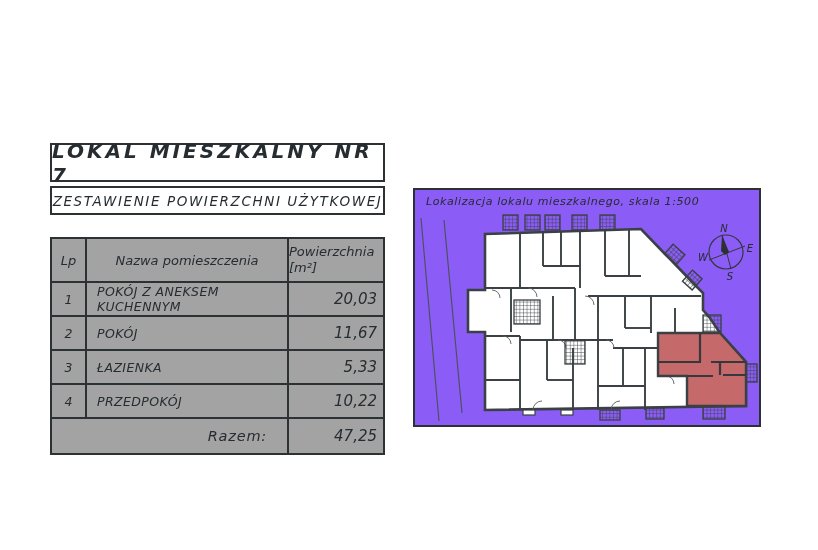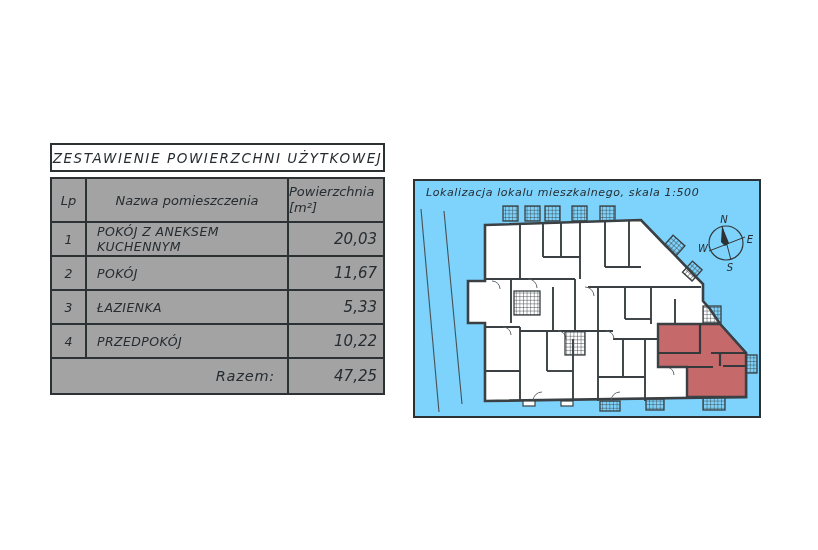--- a/index.html
+++ b/index.html
@@ -10,57 +10,58 @@
   html,body{background:#fff}
   body{font-family:"DejaVu Sans",sans-serif;color:var(--ink)}
   .sheet{position:relative;width:818px;height:550px;background:var(--paper);overflow:hidden}
 
   
   .table-panel{position:absolute;left:50px;top:143px;width:335px;font-style:italic}
   .box{border:2px solid var(--table_border);background:#fff}
   .title-box{height:39px;display:flex;align-items:center;justify-content:center;
     font-weight:bold;font-size:20px;letter-spacing:3px;margin-bottom:4px}
   .subtitle-box{height:29px;display:flex;align-items:center;justify-content:center;
-    font-size:13.5px;letter-spacing:1.6px;margin-bottom:5px}
+    font-size:13.5px;letter-spacing:1.6px;margin-bottom:22px}
   .grid{display:grid;grid-template-columns:35px 202px 1fr;border:2px solid var(--table_border);background:#a3a3a3}
   .cell{border-right:2px solid var(--table_border);border-bottom:2px solid var(--table_border);
     display:flex;align-items:center;font-size:12.5px}
   .cell.last-col{border-right:none}
   .cell.last-row{border-bottom:none}
   .cell.center{justify-content:center;text-align:center}
   .cell.head{height:44px;font-size:13px}
   .cell.head .two-line{line-height:1.25;width:100%;text-align:left}
   .row-h{height:34px}
   .name-cell{padding-left:10px;letter-spacing:.4px}
   .num-cell{justify-content:flex-end;padding-right:6px;font-size:15px}
-  .razem-cell{grid-column:1/3;justify-content:flex-end;padding-right:12px;font-size:14.5px;letter-spacing:.8px}
+  .razem-cell{grid-column:1/3;justify-content:flex-end;padding-right:20px;font-size:14.5px;letter-spacing:.8px}
 
   
-  .map-panel{position:absolute;left:413px;top:179px;width:348px;height:239px;
-    border:2px solid var(--table_border);background:#7dd3fc}
+  .map-panel{position:absolute;left:413px;top:188px;width:348px;height:239px;
+    border:2px solid var(--table_border);background:#8b5cf6}
   .map-caption{position:absolute;left:11px;top:5px;font-style:italic;font-size:11px;
     letter-spacing:.6px;white-space:nowrap}
   svg{position:absolute;left:0;top:0}
   .wall{stroke:var(--wall);fill:none}
   .outline{stroke-width:2.6;fill:#fff}
   .inner{stroke-width:1.9}
   .thinln{stroke:var(--thin);stroke-width:1.1;fill:none}
   .arc{stroke:#575d60;stroke-width:.9;fill:none}
   .hatchbox{fill:url(#grid-hatch);stroke:var(--wall);stroke-width:1.3}
   .tick{fill:#fff;stroke:var(--wall);stroke-width:1.2}
   .unit{fill:var(--unit_highlight);stroke:var(--wall);stroke-width:2.4}
   .unit-wall{stroke:#35393c;stroke-width:2.2}
   .compass-txt{font-family:"DejaVu Sans",sans-serif;font-style:italic;font-size:10px;fill:var(--ink)}
 </style>
 </head>
 <body>
 
 <div class="sheet">
 
   <div class="table-panel">
+    <div class="box title-box">LOKAL MIESZKALNY NR 7</div>
     <div class="box subtitle-box">ZESTAWIENIE POWIERZCHNI UŻYTKOWEJ</div>
 
     <div class="grid">
 
       <div class="cell head center">Lp</div>
       <div class="cell head center">Nazwa pomieszczenia</div>
       <div class="cell head center last-col">
         <div class="two-line">
           <div>Powierzchnia</div>
           <div>[m²]</div>

